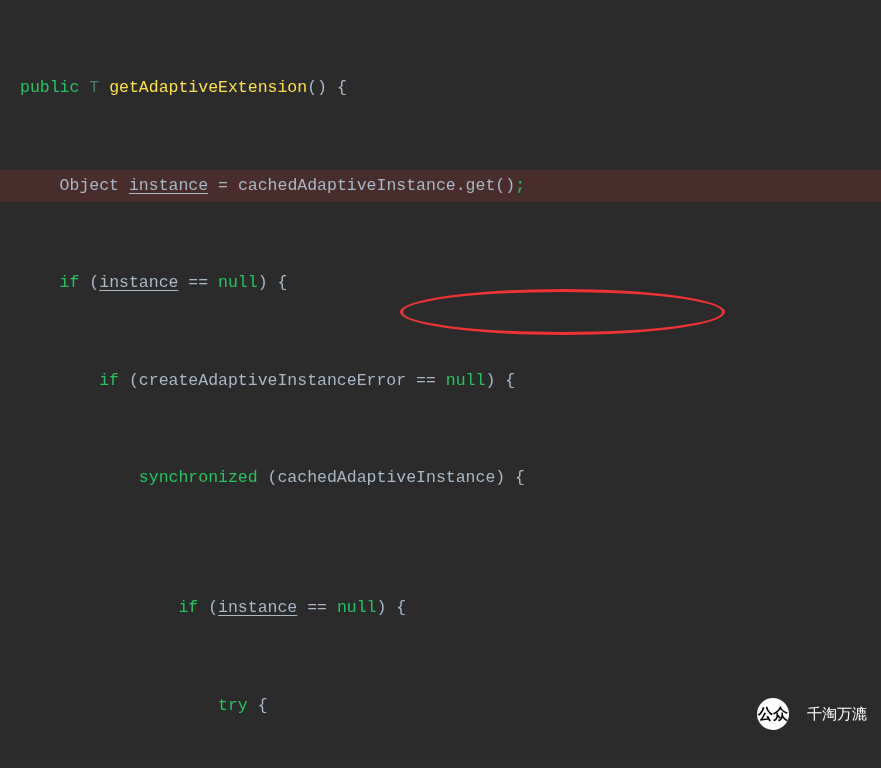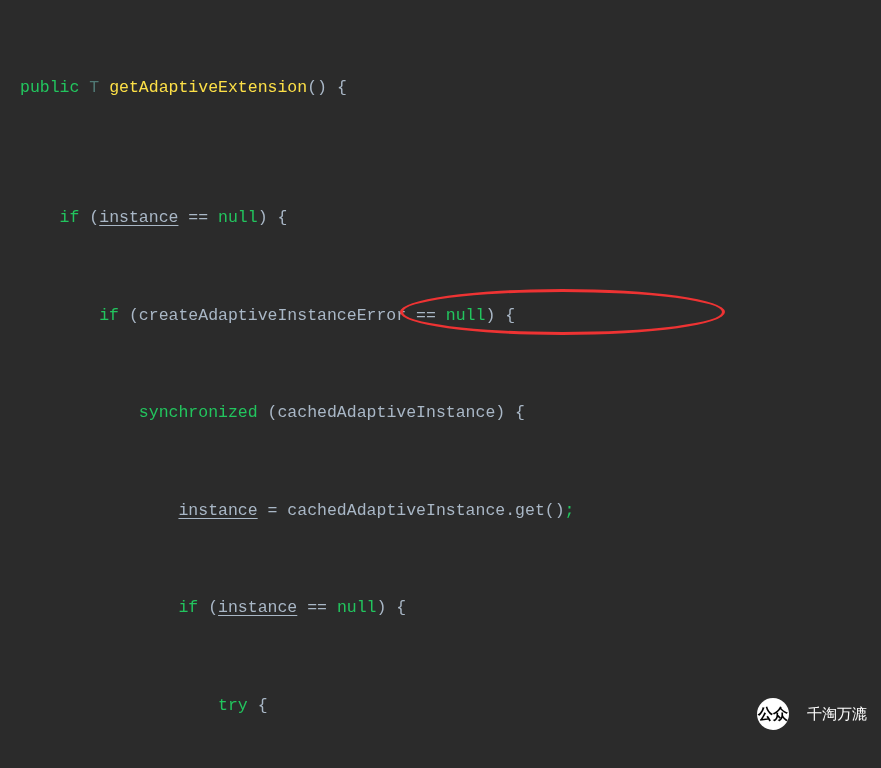--- a/index.html
+++ b/index.html
@@ -65,28 +65,28 @@
     color: #000; font-size: 15px; font-weight: bold;
   }
 </style>
 </head>
 <body>
 
 <div class="editor">
 
 <div class="line"><span class="k-orange">public</span> <span class="k-type">T</span> <span class="k-yellow">getAdaptiveExtension</span><span>() {</span></div>
 
+<div class="line"><span class="hl-error"></span>    <span>Object</span> <span class="underline">instance</span><span> = </span><span>cachedAdaptiveInstance.get()</span><span class="k-orange">;</span></div>
 
 <div class="line">    <span class="k-orange">if</span><span> (</span><span class="underline">instance</span><span> == </span><span class="k-orange">null</span><span>) {</span></div>
 
 <div class="line">        <span class="k-orange">if</span><span> (createAdaptiveInstanceError == </span><span class="k-orange">null</span><span>) {</span></div>
 
 <div class="line">            <span class="k-orange">synchronized</span><span> (cachedAdaptiveInstance) {</span></div>
 
-<div class="line">                <span class="underline">instance</span><span> = cachedAdaptiveInstance.get()</span><span class="k-orange">;</span></div>
 
 <div class="line">                <span class="k-orange">if</span><span> (</span><span class="underline">instance</span><span> == </span><span class="k-orange">null</span><span>) {</span></div>
 
 <div class="line">                    <span class="k-orange">try</span><span> {</span></div>
 
 
 
 
 
 

